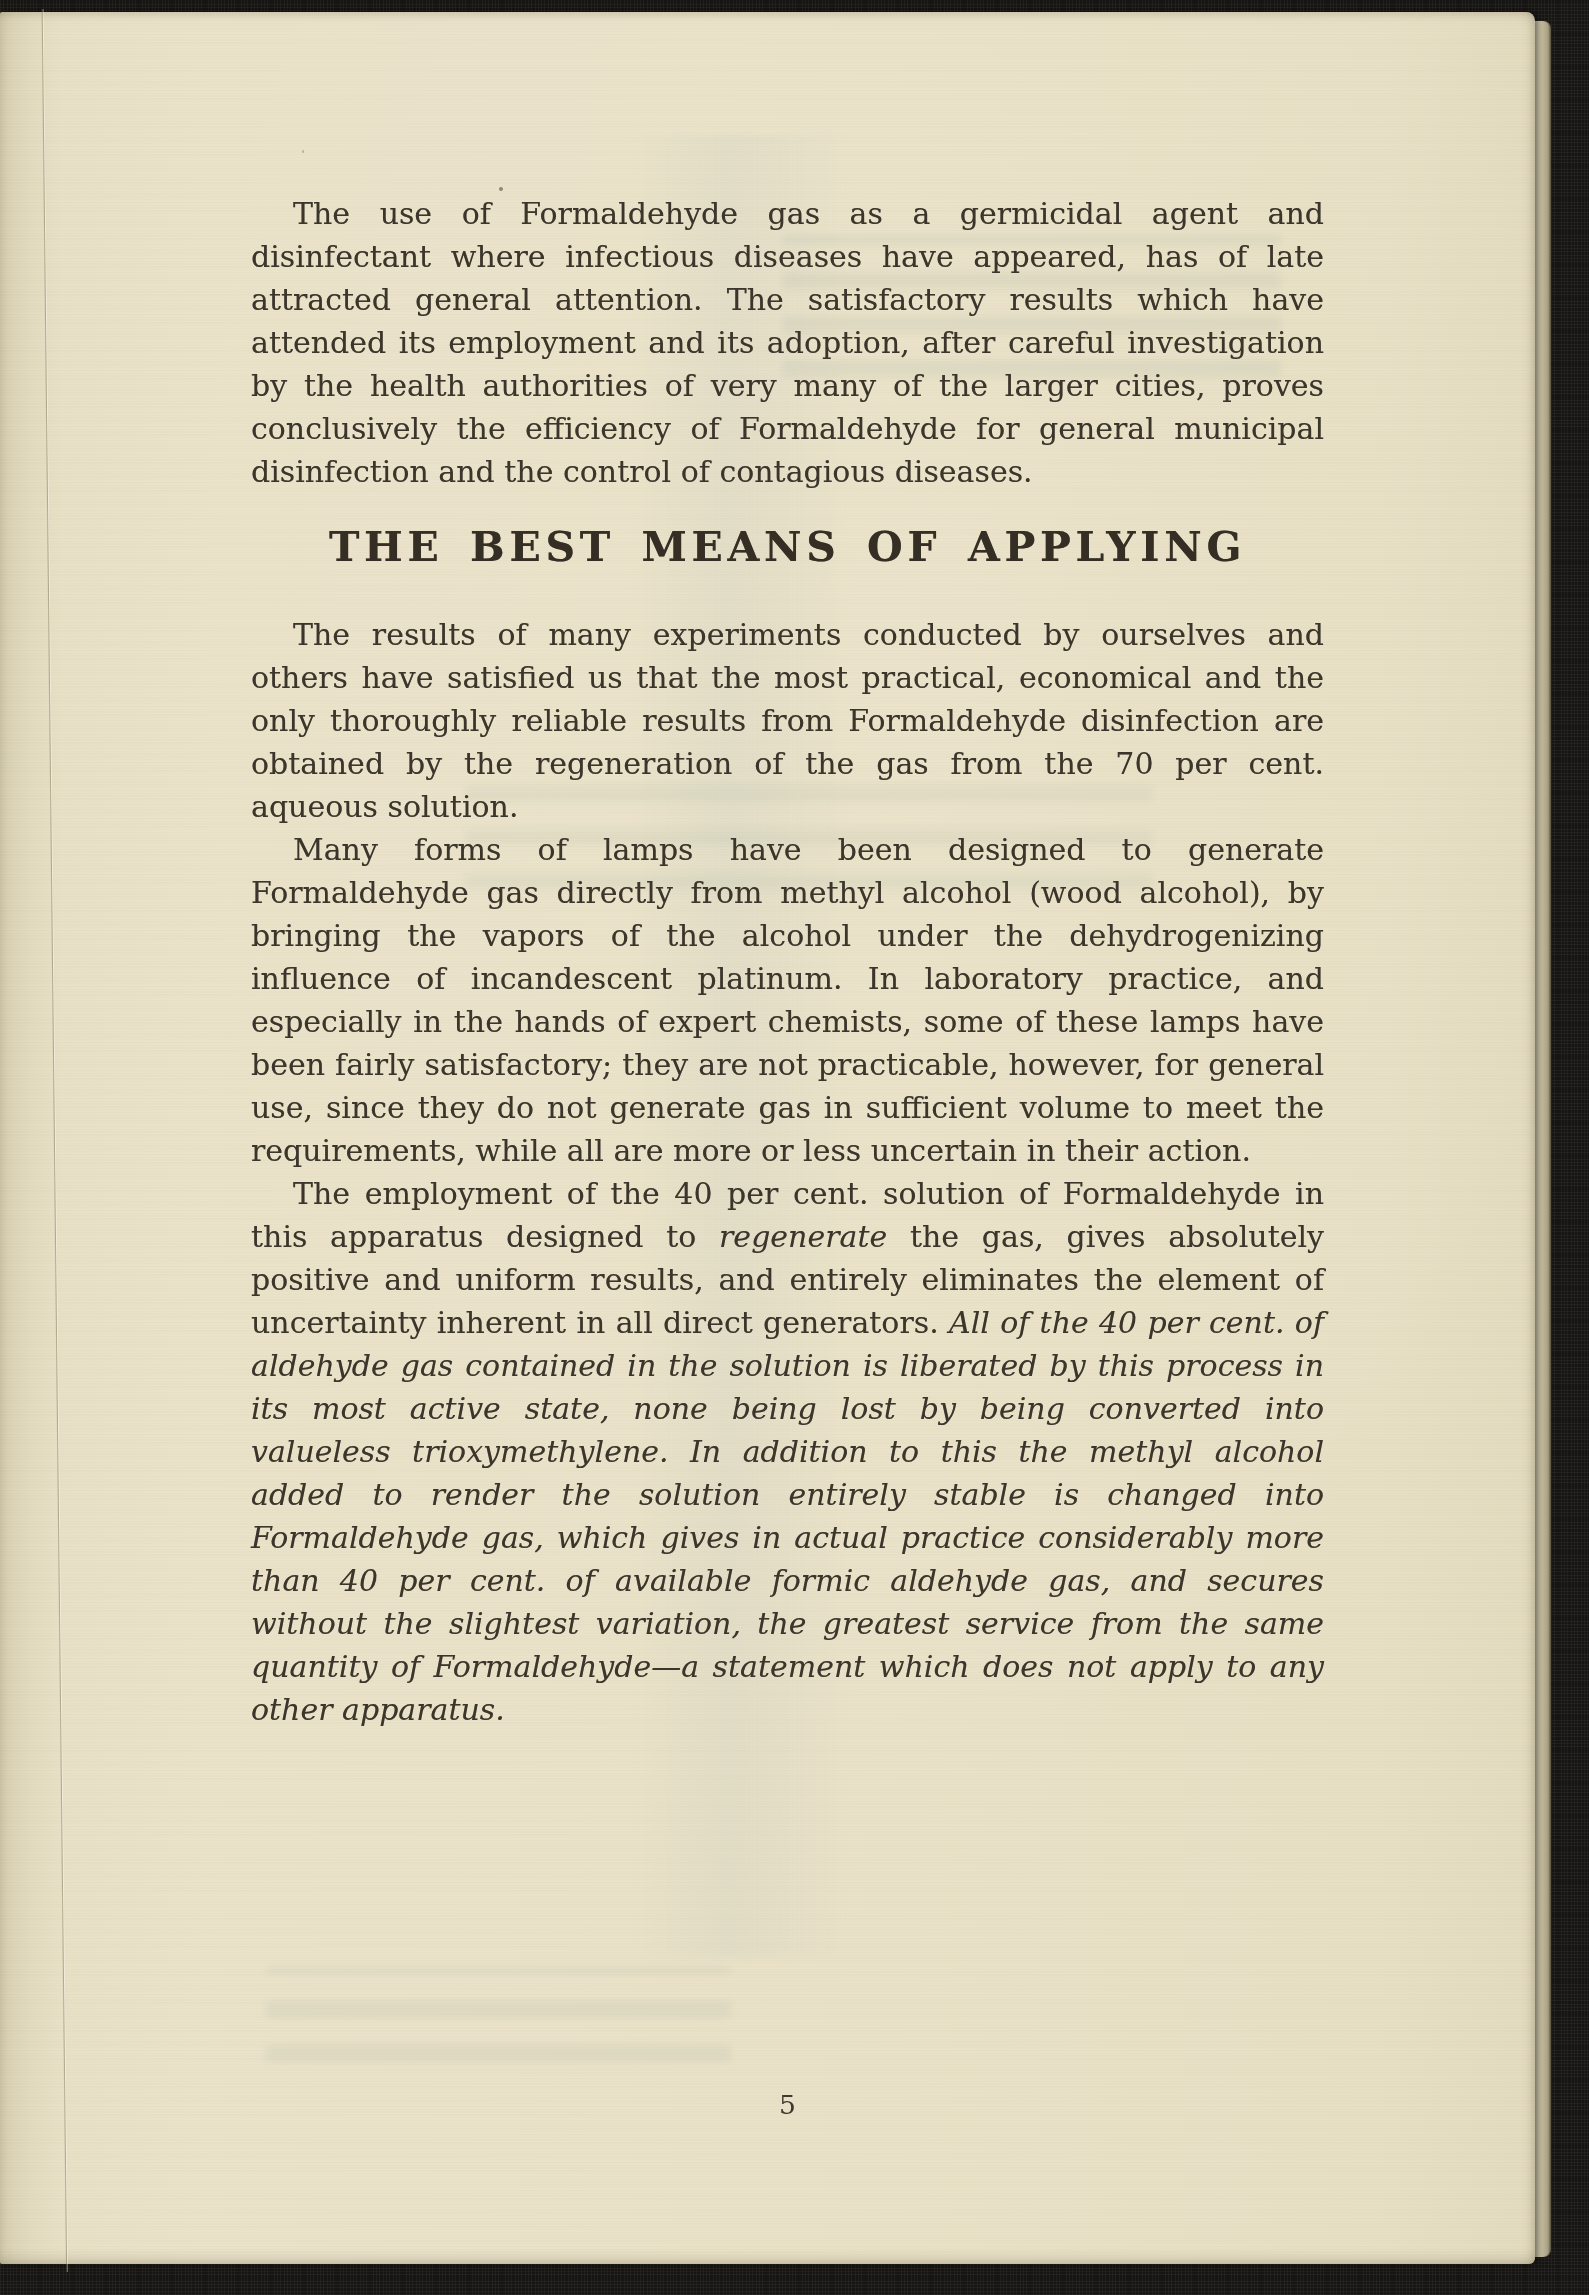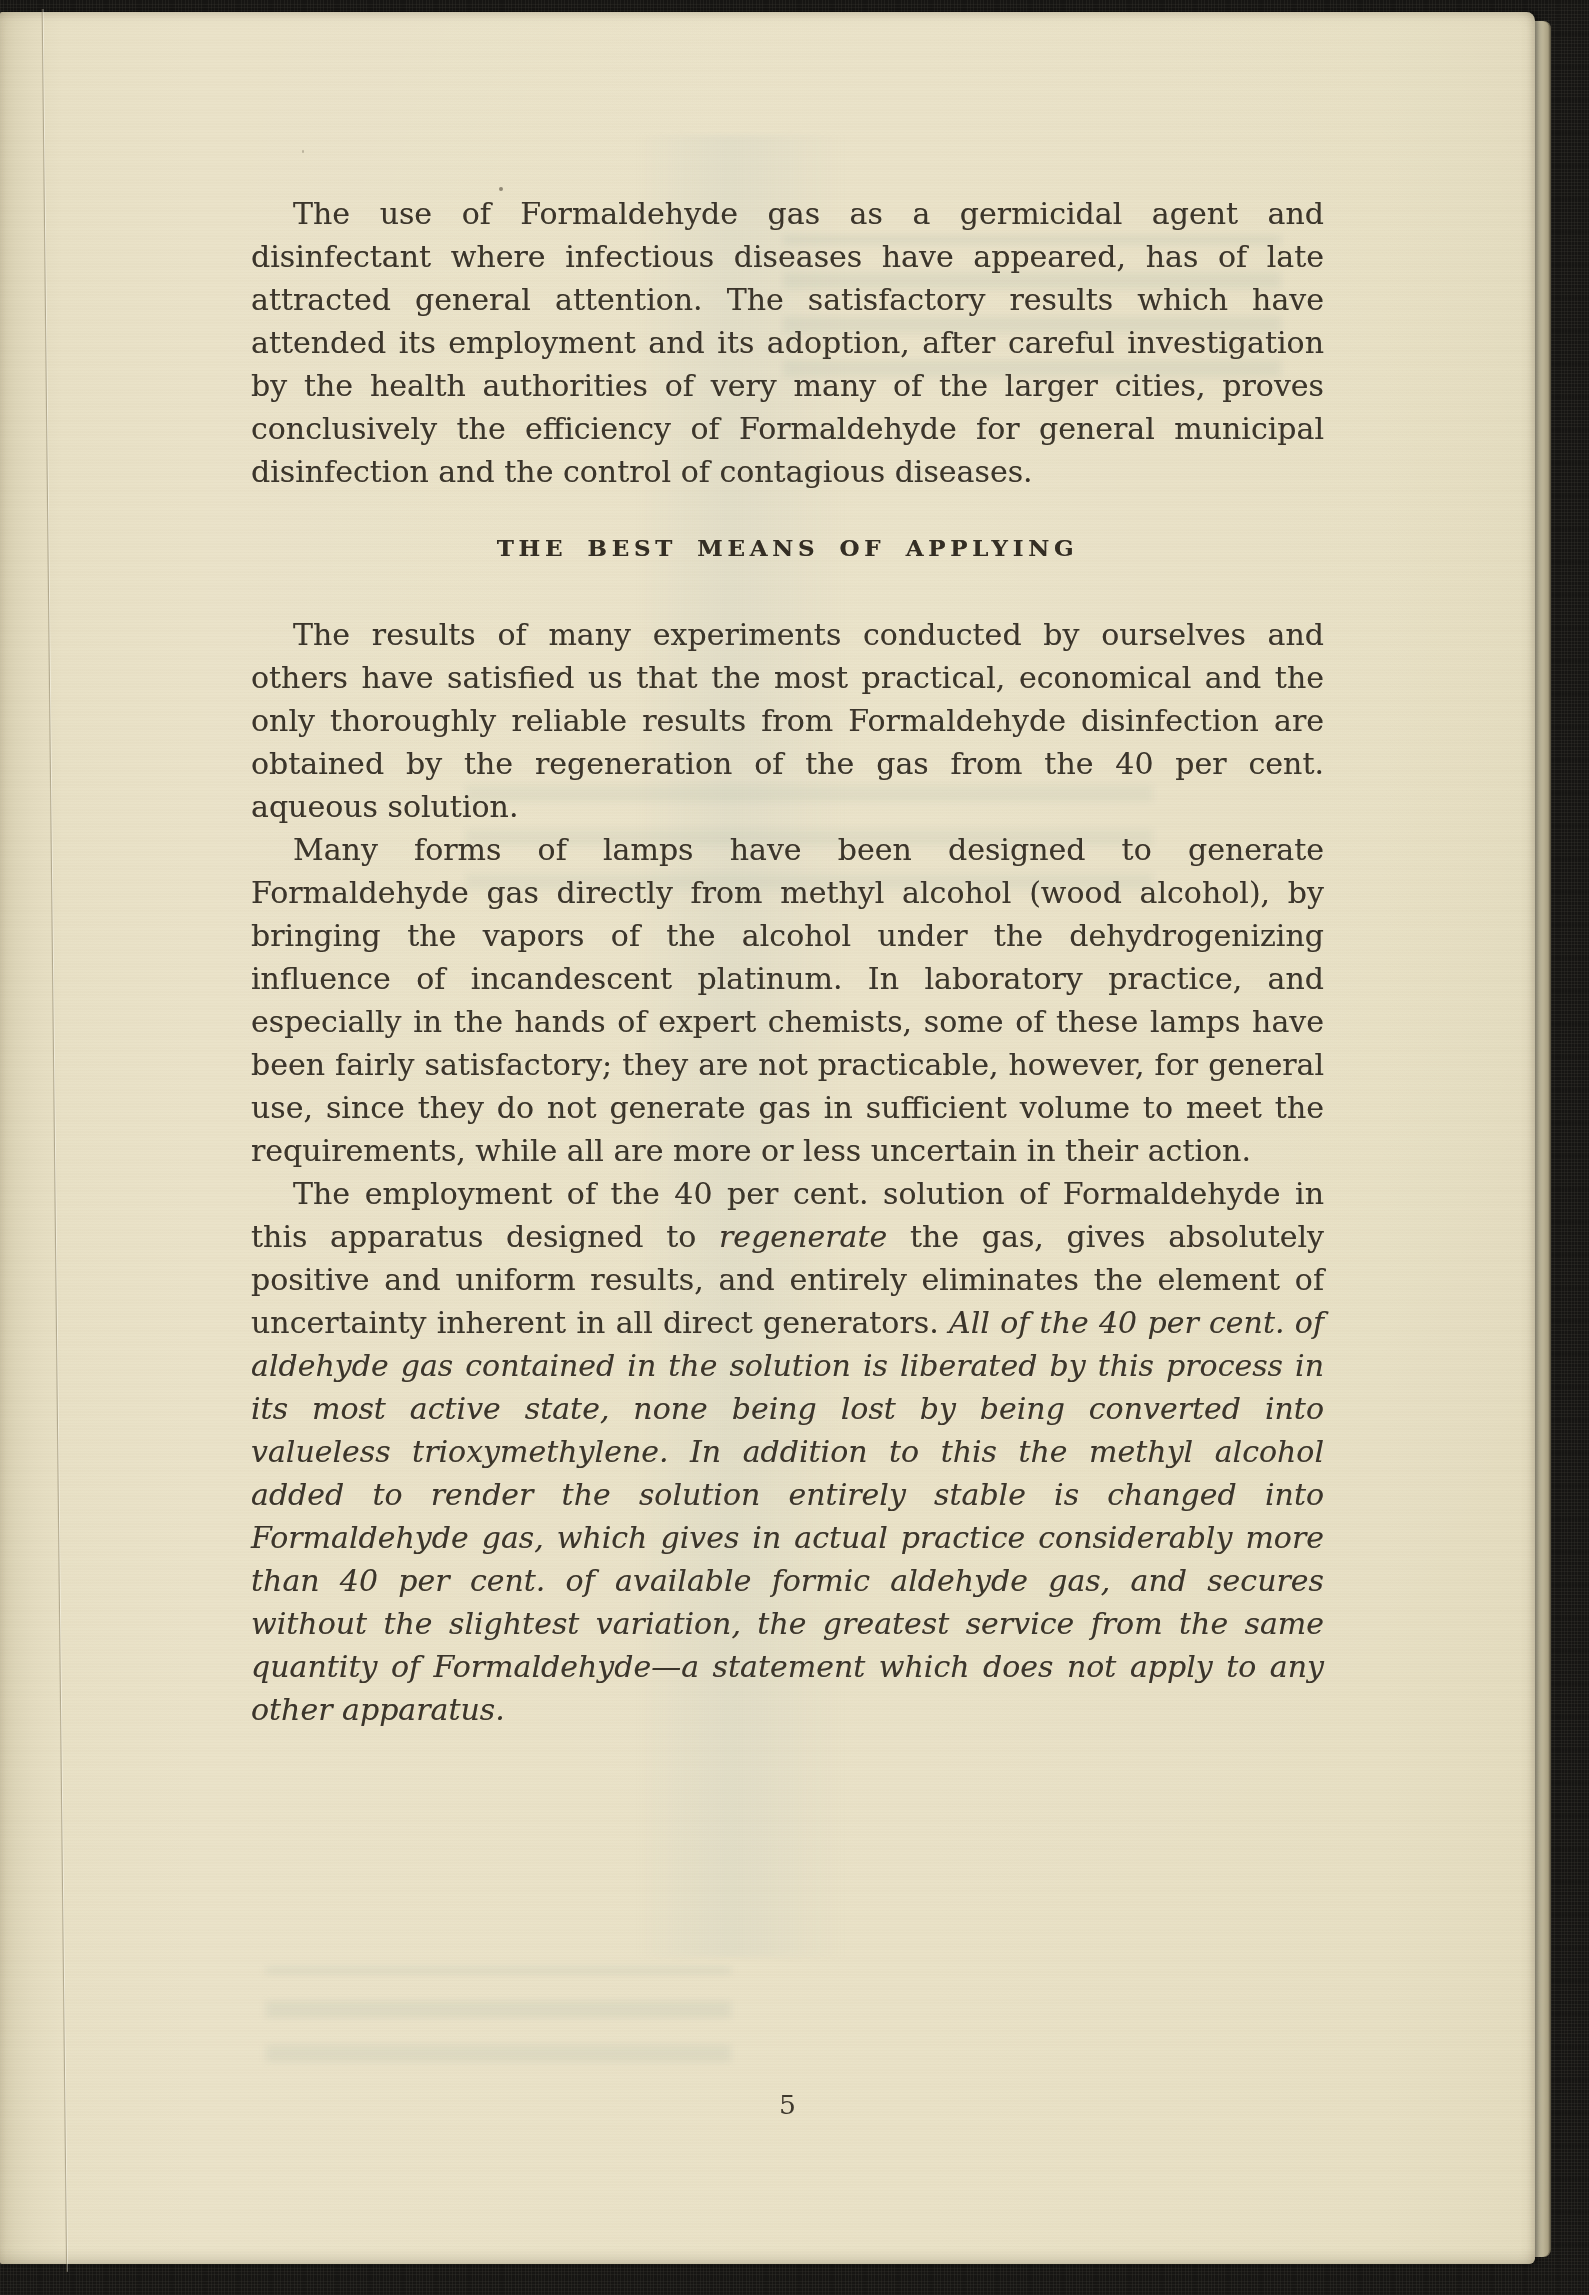--- a/index.html
+++ b/index.html
@@ -114,21 +114,21 @@
   .para { margin: 0; }
   .para-indent { text-indent: 42px; }
   .para-italic { font-style: italic; }
   .seg-italic { }
   .seg-roman { font-style: normal; }
 
   .heading {
     margin: 30px 0 41px 0;
     text-align: center;
     font-weight: bold;
-    font-size: 23px;
+    font-size: 41px;
     line-height: 49px;
     letter-spacing: 4.7px;
     word-spacing: 7.6px;
     color: #342e24;
     text-indent: 0;
     text-shadow: 0 0 0.5px rgba(52,46,36,0.5);
   }
   .heading .heading-line { display: block; }
 
   .folio {
@@ -159,21 +159,21 @@
 
   <div class="text-block">
 
 
     <p class="para para-indent">The use of Formaldehyde gas as a germicidal agent and disinfectant where infectious diseases have appeared, has of late attracted general attention.  The satisfactory results which have attended its employment and its adoption, after careful investigation by the health authorities of very many of the larger cities, proves conclusively the efficiency of Formaldehyde for general municipal disinfection and the control of contagious diseases.</p>
 
     <h2 class="heading">
       <span class="heading-line">THE BEST MEANS OF APPLYING</span>
     </h2>
 
-    <p class="para para-indent">The results of many experiments conducted by ourselves and others have satisfied us that the most practical, economical and the only thoroughly reliable results from Formaldehyde disinfection are obtained by the regeneration of the gas from the 40 per cent. aqueous solution.</p>
+    <p class="para para-indent">The results of many experiments conducted by ourselves and others have satisfied us that the most practical, economical and the only thoroughly reliable results from Formaldehyde disinfection are obtained by the regeneration of the gas from the 70 per cent. aqueous solution.</p>
 
     <p class="para para-indent">Many forms of lamps have been designed to generate Formaldehyde gas directly from methyl alcohol (wood alcohol), by bringing the vapors of the alcohol under the dehydrogenizing influence of incandescent platinum.  In laboratory practice, and especially in the hands of expert chemists, some of these lamps have been fairly satisfactory; they are not practicable, however, for general use, since they do not generate gas in sufficient volume to meet the requirements, while all are more or less uncertain in their action.</p>
 
     <p class="para para-indent"><span class="seg-roman">The employment of the 40 per cent. solution of Formaldehyde in this apparatus designed to </span><em class="seg-italic">regenerate</em><span class="seg-roman"> the gas, gives absolutely positive and uniform results, and entirely eliminates the element of uncertainty inherent in all direct generators.  </span><em class="seg-italic">All of the 40 per cent. of aldehyde gas contained in the solution is liberated by this process in its most active state, none being lost by being converted into valueless trioxymethylene.  In addition to this the methyl alcohol added to render the solution entirely stable is changed into Formaldehyde gas, which gives in actual practice considerably more than 40 per cent. of available formic aldehyde gas, and secures without the slightest variation, the greatest service from the same quantity of Formaldehyde—a statement which does not apply to any other apparatus.</em></p>
 
   </div>
 
   <div class="folio">5</div>
 </div>
 

